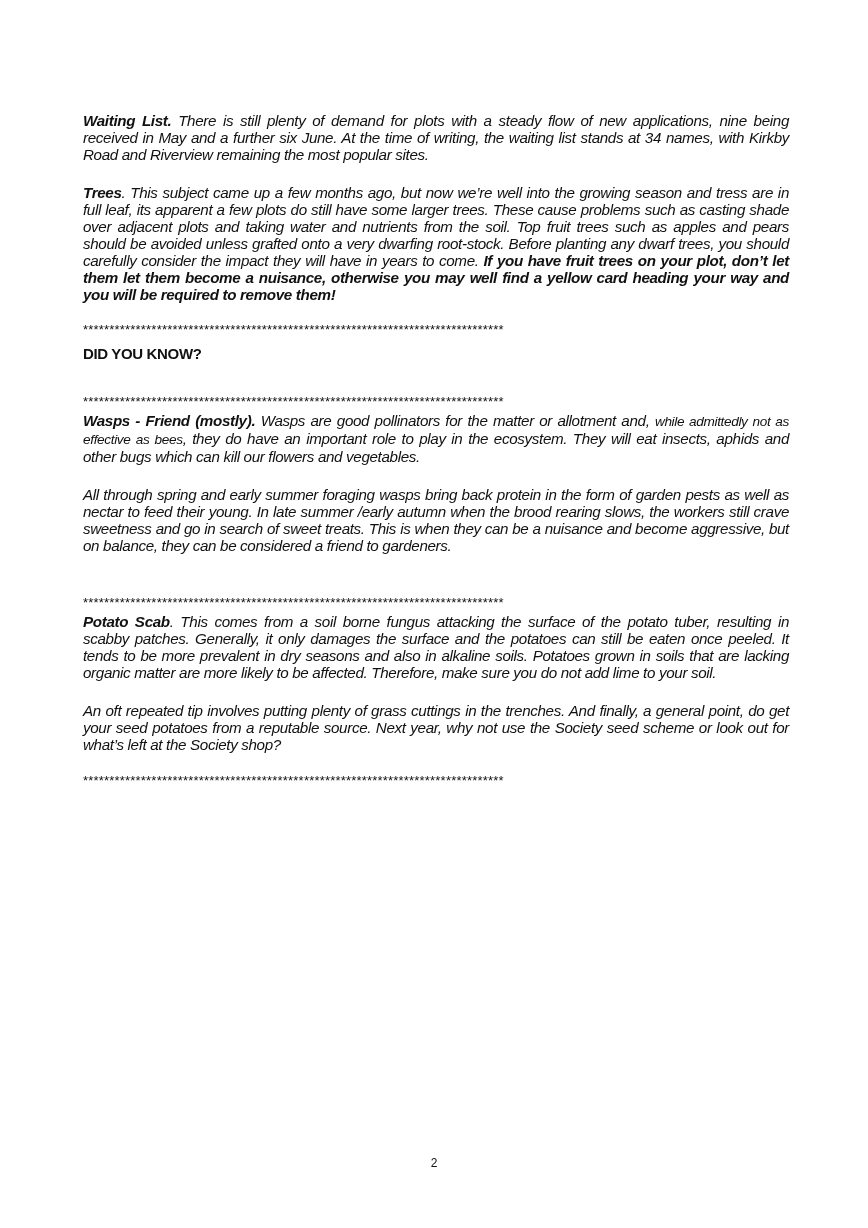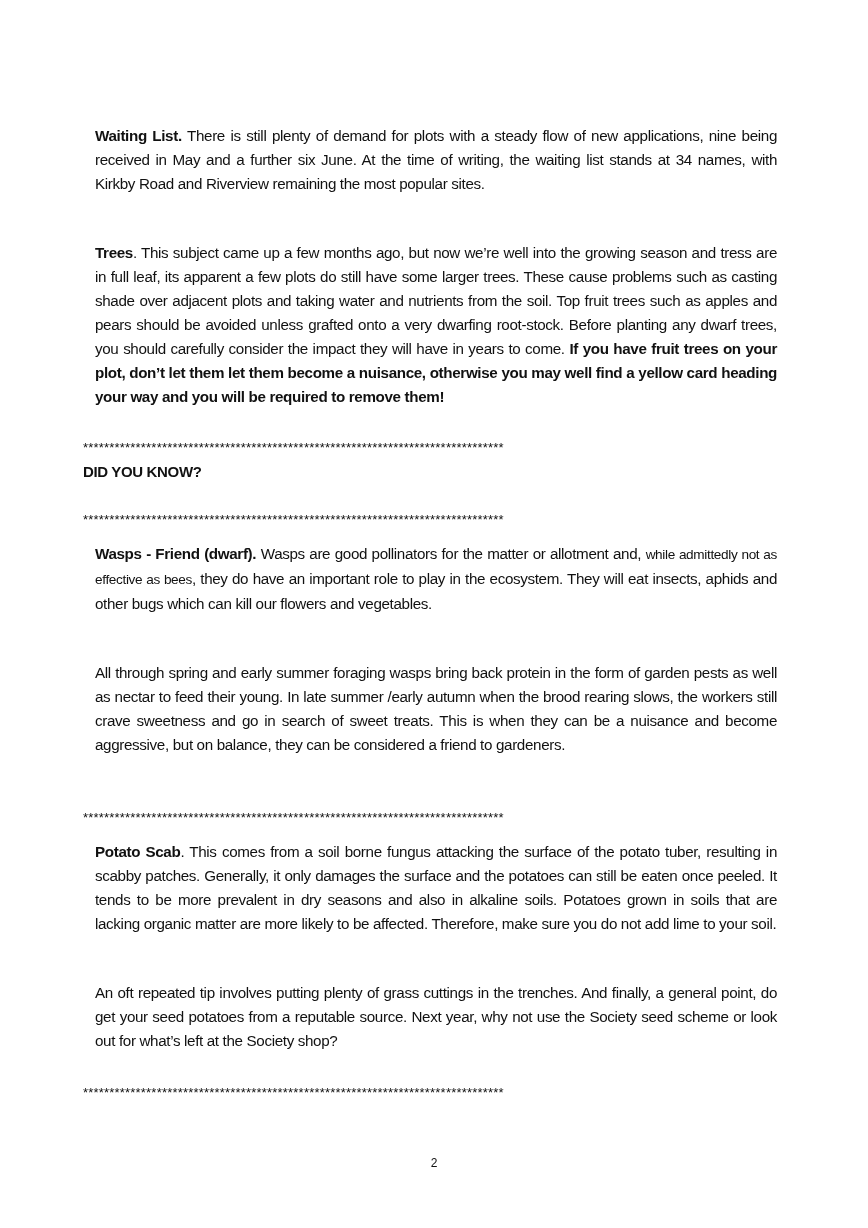--- a/index.html
+++ b/index.html
@@ -2,22 +2,23 @@
 <html><head>
 <meta charset="utf-8">
 <style>
   html, body { margin: 0; padding: 0; background: #ffffff; }
   body {
     width: 868px; height: 1228px; position: relative; overflow: hidden;
     font-family: "Liberation Sans", sans-serif; color: #111111;
   }
   .page { position: absolute; left: 83px; top: 112px; width: 706px; }
   p {
-    margin: 12px; font-size: 15.2px; line-height: 24px; text-align: justify;
+    margin: 0; font-size: 15.2px; line-height: 17px; text-align: justify;
     letter-spacing: -0.35px;
+    font-style: italic;
   }
   .gap { height: 21px; }
   .stars {
     font-size: 13px; line-height: 21px; letter-spacing: 0.2px; white-space: nowrap;
     overflow: hidden; width: 700px; margin-top: 4px;
   }
   .heading { font-weight: bold; font-size: 15px; line-height: 22px; margin: 3px 0 9px 0; letter-spacing: -0.35px; }
   b { font-weight: bold; }
   .small { font-size: 13.6px; }
   .pagenum {
@@ -35,21 +36,21 @@
   <div class="gap"></div>
 
   <p><b>Trees</b><span>.  This subject came up a few months ago, but now we’re well into the growing season and tress are in full leaf, its apparent a few plots do still have some larger trees.  These cause problems such as casting shade over adjacent plots and taking water and nutrients from the soil.  Top fruit trees such as apples and pears should be avoided unless grafted onto a very dwarfing root-stock. Before planting any dwarf trees, you should carefully consider the impact they will have in years to come. </span><b>If you have fruit trees on your plot, don’t let them let them become a nuisance, otherwise you may well find a yellow card heading your way and you will be required to remove them!</b></p>
 
   <div class="gap" style="height:12px"></div>
   <div class="stars">********************************************************************************</div>
   <div class="heading">DID YOU KNOW?</div>
 
   <div class="gap" style="height:13px"></div>
   <div class="stars">********************************************************************************</div>
-  <p><b>Wasps - Friend (dwarf).</b><span>  Wasps are good pollinators for the matter or allotment and, </span><span class="small">while admittedly not as effective as bees</span><span>, they do have an important role to play in the ecosystem.  They will eat insects, aphids and other bugs which can kill our flowers and vegetables.</span></p>
+  <p><b>Wasps - Friend (mostly).</b><span>  Wasps are good pollinators for the matter or allotment and, </span><span class="small">while admittedly not as effective as bees</span><span>, they do have an important role to play in the ecosystem.  They will eat insects, aphids and other bugs which can kill our flowers and vegetables.</span></p>
   <div class="gap"></div>
   <p>All through spring and early summer foraging wasps bring back protein in the form of garden pests as well as nectar to feed their young.  In late summer /early autumn when the brood rearing slows, the workers still crave sweetness and go in search of sweet treats.  This is when they can be a nuisance and become aggressive, but on balance, they can be considered a friend to gardeners.</p>
   <div class="gap"></div>
 
   <div class="gap" style="height:13px"></div>
   <div class="stars">********************************************************************************</div>
   <p><b>Potato Scab</b><span>.  This comes from a soil borne fungus attacking the surface of the potato tuber, resulting in scabby patches.  Generally, it only damages the surface and the potatoes can still be eaten once peeled.  It tends to be more prevalent in dry seasons and also in alkaline soils. Potatoes grown in soils that are lacking organic matter are more likely to be affected.  Therefore, make sure you do not add lime to your soil.</span></p>
   <div class="gap"></div>
   <p>An oft repeated tip involves putting plenty of grass cuttings in the trenches.  And finally, a general point, do get your seed potatoes from a reputable source.  Next year, why not use the Society seed scheme or look out for what’s left at the Society shop?</p>
 

